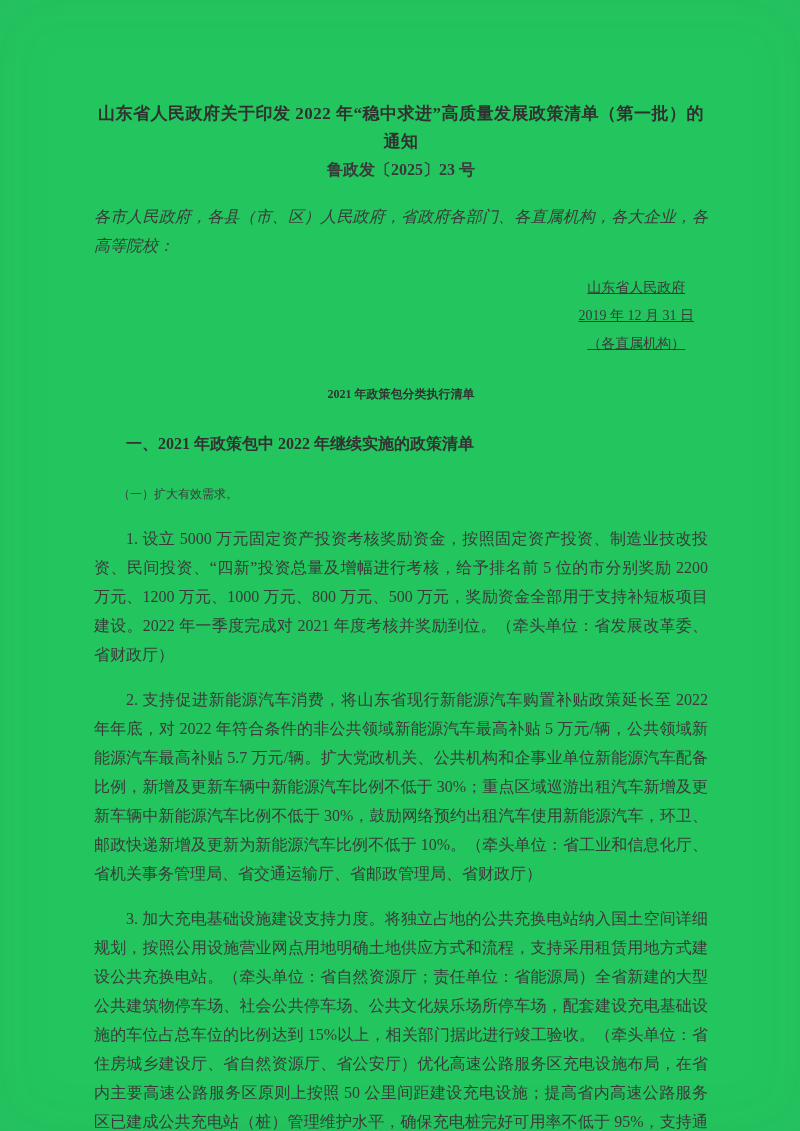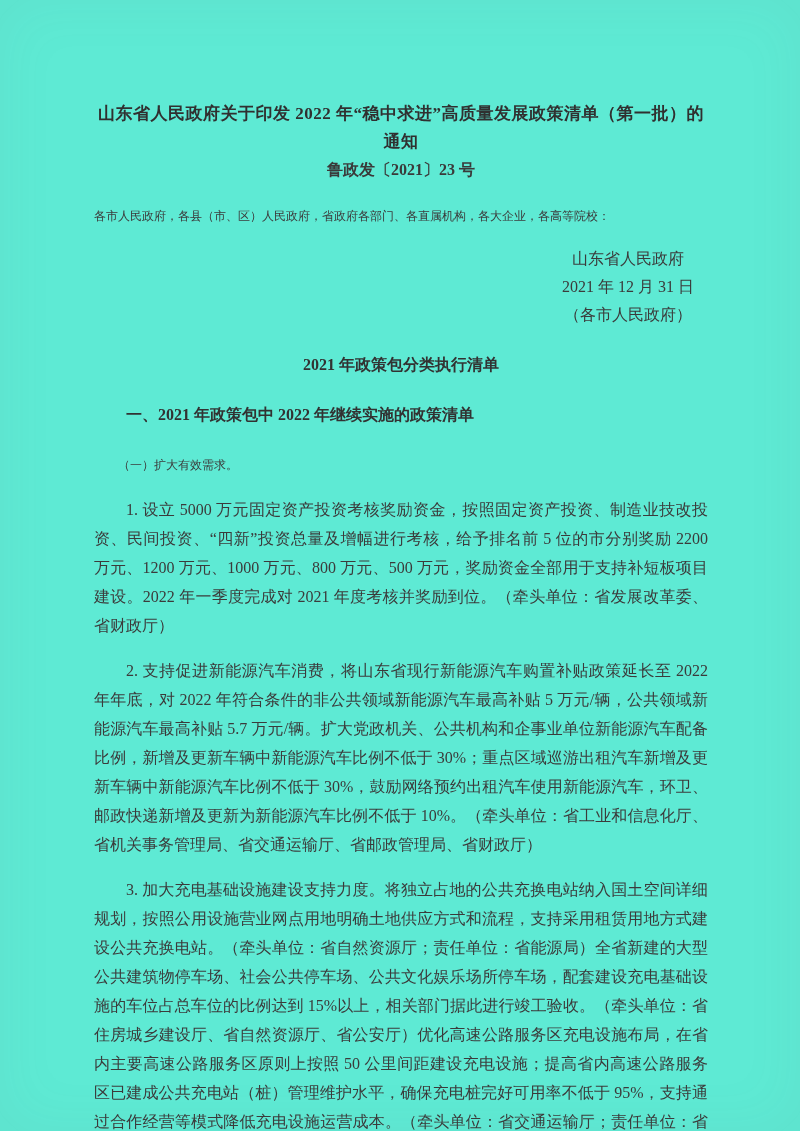--- a/index.html
+++ b/index.html
@@ -5,21 +5,21 @@
   html, body {
     margin: 0;
     padding: 0;
     background: #ffffff;
   }
   .page {
     position: relative;
     width: 800px;
     height: 1131px;
     margin: 0 auto;
-    background: #5eead4;
+    background: #22c55e;
     box-shadow: inset 0 0 60px rgba(120,120,120,0.07);
     box-sizing: border-box;
     padding: 100px 92px 40px 94px;
     overflow: hidden;
     font-family: "Liberation Serif", "DejaVu Serif", serif;
     color: #3b3b3b;
   }
   .doc-title {
     margin: 0;
     font-size: 17px;
@@ -31,48 +31,50 @@
   }
   .doc-number {
     font-size: 16px;
     font-weight: bold;
     color: #3a3a3a;
     text-align: center;
     line-height: 28px;
   }
   .salutation {
     margin: 18px 0 0 0;
-    font-size: 12px;
+    font-size: 16px;
     line-height: 29px;
     text-align: justify;
+    font-style: italic;
   }
   .body-para {
     margin: 14px 0 0 0;
     font-size: 16px;
     line-height: 29px;
     text-align: justify;
     text-indent: 2em;
   }
   .signature-block {
     margin-top: 14px;
     text-align: right;
     padding-right: 14px;
   }
   .signature-inner {
     display: inline-block;
     text-align: center;
   }
   .signature-line {
-    font-size: 16px;
+    font-size: 14px;
     line-height: 28px;
     white-space: nowrap;
+    text-decoration: underline;
   }
   .section-title {
     margin: 22px 0 0 0;
-    font-size: 16px;
+    font-size: 12px;
     font-weight: bold;
     color: #323232;
     text-align: center;
     line-height: 28px;
   }
   .subsection-title {
     margin: 22px 0 0 0;
     font-size: 16px;
     font-weight: bold;
     color: #323232;
@@ -89,30 +91,30 @@
     margin: 16px 0 0 0;
   }
 </style>
 </head>
 <body>
 
 <div class="page">
 
   <h1 class="doc-title">山东省人民政府关于印发 2022 年“稳中求进”高质量发展政策清单（第一批）的通知</h1>
 
-  <div class="doc-number">鲁政发〔2021〕23 号</div>
+  <div class="doc-number">鲁政发〔2025〕23 号</div>
 
   <p class="salutation">各市人民政府，各县（市、区）人民政府，省政府各部门、各直属机构，各大企业，各高等院校：</p>
 
 
   <div class="signature-block">
     <div class="signature-inner">
       <div class="signature-line">山东省人民政府</div>
-      <div class="signature-line">2021 年 12 月 31 日</div>
-      <div class="signature-line">（各市人民政府）</div>
+      <div class="signature-line">2019 年 12 月 31 日</div>
+      <div class="signature-line">（各直属机构）</div>
     </div>
   </div>
 
   <h2 class="section-title">2021 年政策包分类执行清单</h2>
 
   <h3 class="subsection-title">一、2021 年政策包中 2022 年继续实施的政策清单</h3>
 
   <p class="clause-title">（一）扩大有效需求。</p>
 
   <p class="body-para policy-item">1. 设立 5000 万元固定资产投资考核奖励资金，按照固定资产投资、制造业技改投资、民间投资、“四新”投资总量及增幅进行考核，给予排名前 5 位的市分别奖励 2200 万元、1200 万元、1000 万元、800 万元、500 万元，奖励资金全部用于支持补短板项目建设。2022 年一季度完成对 2021 年度考核并奖励到位。（牵头单位：省发展改革委、省财政厅）</p>

